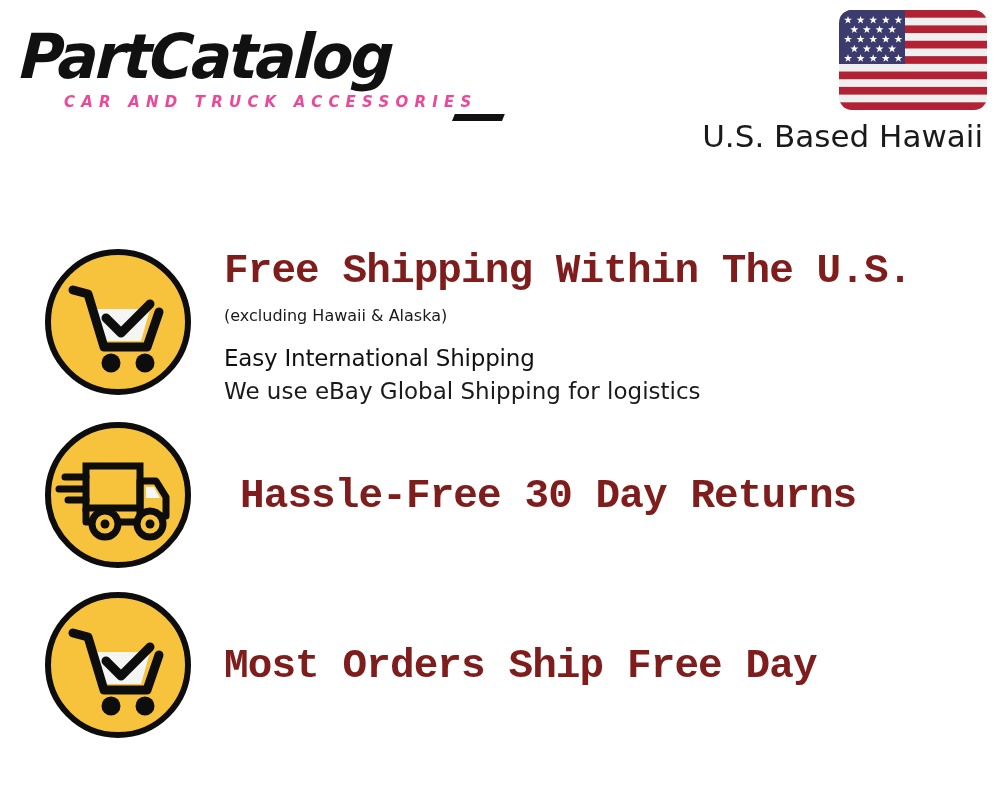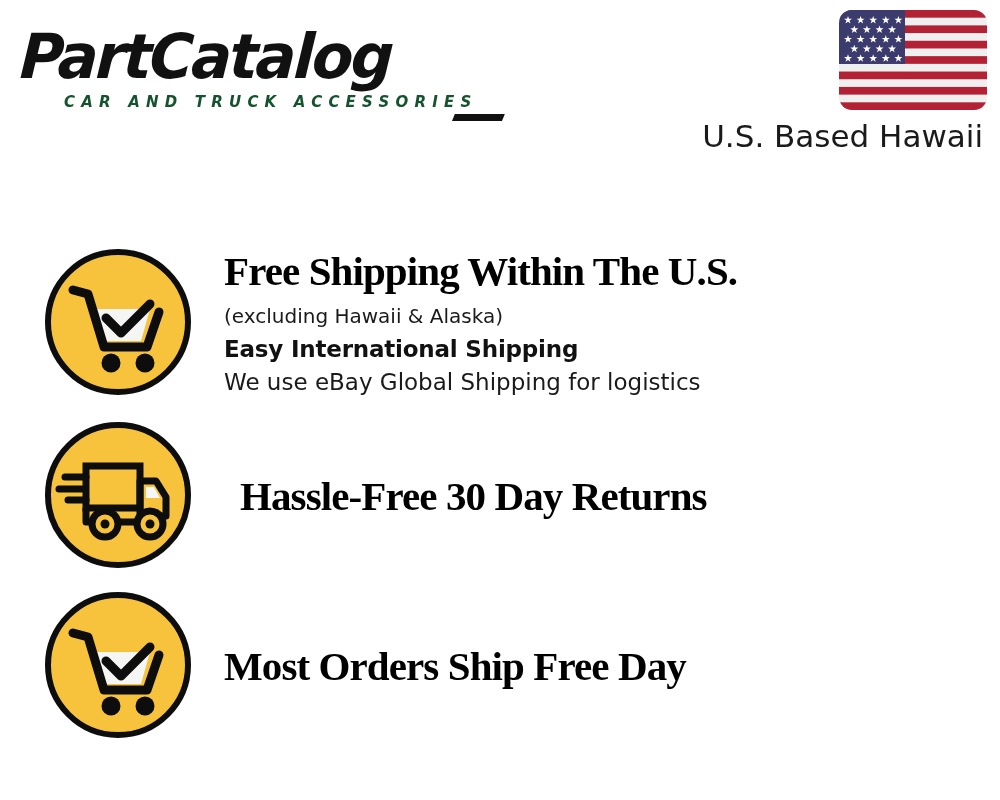--- a/index.html
+++ b/index.html
@@ -49,21 +49,21 @@
   }
   .brand-tagline {
     position: absolute;
     left: 42px;
     top: 70px;
     font-family: "DejaVu Sans", sans-serif;
     font-weight: 700;
     font-style: italic;
     font-size: 15px;
     letter-spacing: 6.2px;
-    color: #14532d;
+    color: #ec4899;
     white-space: nowrap;
     transform: scaleY(1.05);
     transform-origin: left top;
   }
   .brand-tagline-rule {
     position: absolute;
     left: 430px;
     top: 92px;
     width: 50px;
     height: 7px;
@@ -124,44 +124,45 @@
   .feature-text {
     margin-left: 30px;
     padding-top: 4px;
     flex: 1 1 auto;
   }
   .feature-row.r1 .feature-text { padding-top: 0px; }
   .feature-row.r2 .feature-text { padding-top: 52px; }
   .feature-row.r3 .feature-text { padding-top: 52px; }
 
   .feature-title {
-    font-family: Liberation Serif, serif;
+    font-family: Liberation Mono, monospace;
     font-weight: 700;
     font-size: 41px;
     line-height: 50px;
     letter-spacing: -0.9px;
-    color: #000000;
+    color: #7f1d1d;
     white-space: nowrap;
   }
   .feature-sub {
     font-family: "DejaVu Sans", sans-serif;
     font-weight: 400;
-    font-size: 20px;
+    font-size: 16px;
     line-height: 34px;
     color: #1a1a1a;
     white-space: nowrap;
     margin-top: 3px;
   }
   .feature-sub-strong {
     font-family: "DejaVu Sans", sans-serif;
-    font-weight: 700;
+    font-weight: 400;
     font-size: 23px;
     line-height: 32px;
     color: #111111;
     white-space: nowrap;
+    margin-top: 9px;
     letter-spacing: -0.2px;
   }
   .feature-sub-note {
     font-family: "DejaVu Sans", sans-serif;
     font-weight: 400;
     font-size: 23px;
     line-height: 32px;
     color: #1a1a1a;
     white-space: nowrap;
     margin-top: 1px;

